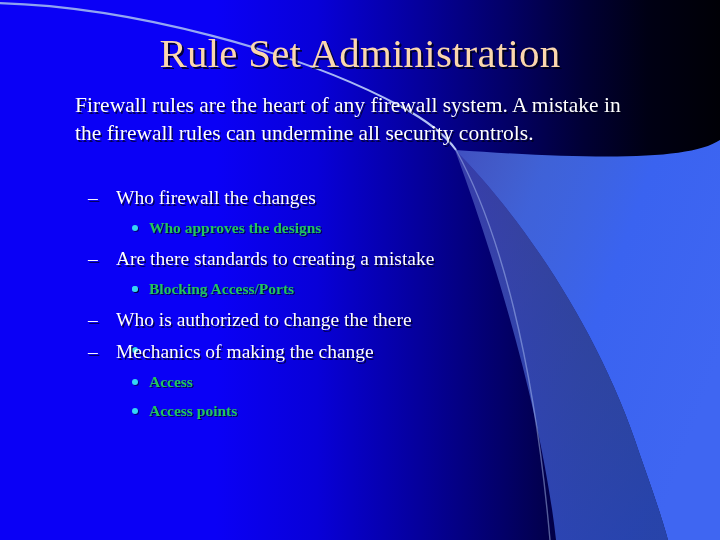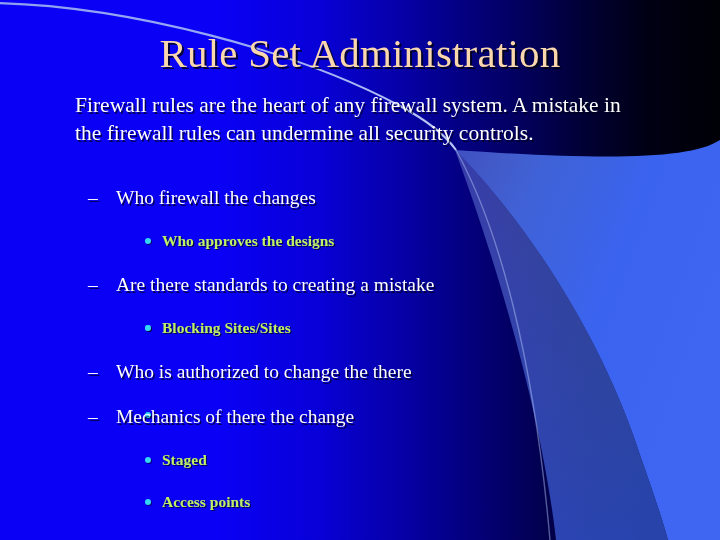--- a/index.html
+++ b/index.html
@@ -96,25 +96,25 @@
     color: #ffffff;
     font-size: 19.5px;
     line-height: 29px;
     text-shadow: 1.5px 1.5px 0 rgba(0,0,20,0.7);
   }
 
   .lvl2 {
     position: relative;
     font-size: 15.5px;
     line-height: 26px;
-    color: #bef264;
+    color: #22c55e;
     font-weight: bold;
     text-shadow: 1.2px 1.2px 0 rgba(0,0,20,0.7);
     padding-left: 71px;
-    margin: 16px;
+    margin: 3px;
   }
   .lvl2 .dot {
     position: absolute;
     left: 54px;
     top: 10px;
     width: 6px;
     height: 6px;
     border-radius: 50%;
     background: #35d6f5;
     box-shadow: 1px 1px 0 rgba(0,0,20,0.55);
@@ -185,22 +185,22 @@
       <p class="para">Firewall rules are the heart of any firewall system. A mistake in the firewall rules can undermine all security controls.</p>
     </div>
 
     <div id="slide-title">Rule Set Administration</div>
 
     <div id="bullet-list">
         <div class="lvl1"><span class="dash">–</span><span>Who firewall the changes</span></div>
         <div class="lvl2"><span class="dot"></span><span>Who approves the designs</span></div>
         <div class="lvl1"><span class="dash">–</span><span>Are there standards to creating a mistake</span></div>
         <div class="lvl2"><span class="dot"></span></div>
-        <div class="lvl2"><span class="dot"></span><span>Blocking Sites/Sites</span></div>
+        <div class="lvl2"><span class="dot"></span><span>Blocking Access/Ports</span></div>
         <div class="lvl1"><span class="dash">–</span><span>Who is authorized to change the there</span></div>
         <div class="lvl2"><span class="dot"></span></div>
-        <div class="lvl1"><span class="dash">–</span><span>Mechanics of there the change</span></div>
-        <div class="lvl2"><span class="dot"></span><span>Staged</span></div>
+        <div class="lvl1"><span class="dash">–</span><span>Mechanics of making the change</span></div>
+        <div class="lvl2"><span class="dot"></span><span>Access</span></div>
         <div class="lvl2"><span class="dot"></span><span>Access points</span></div>
       </div>
 
   </div>
 </div>
 
 </body></html>

